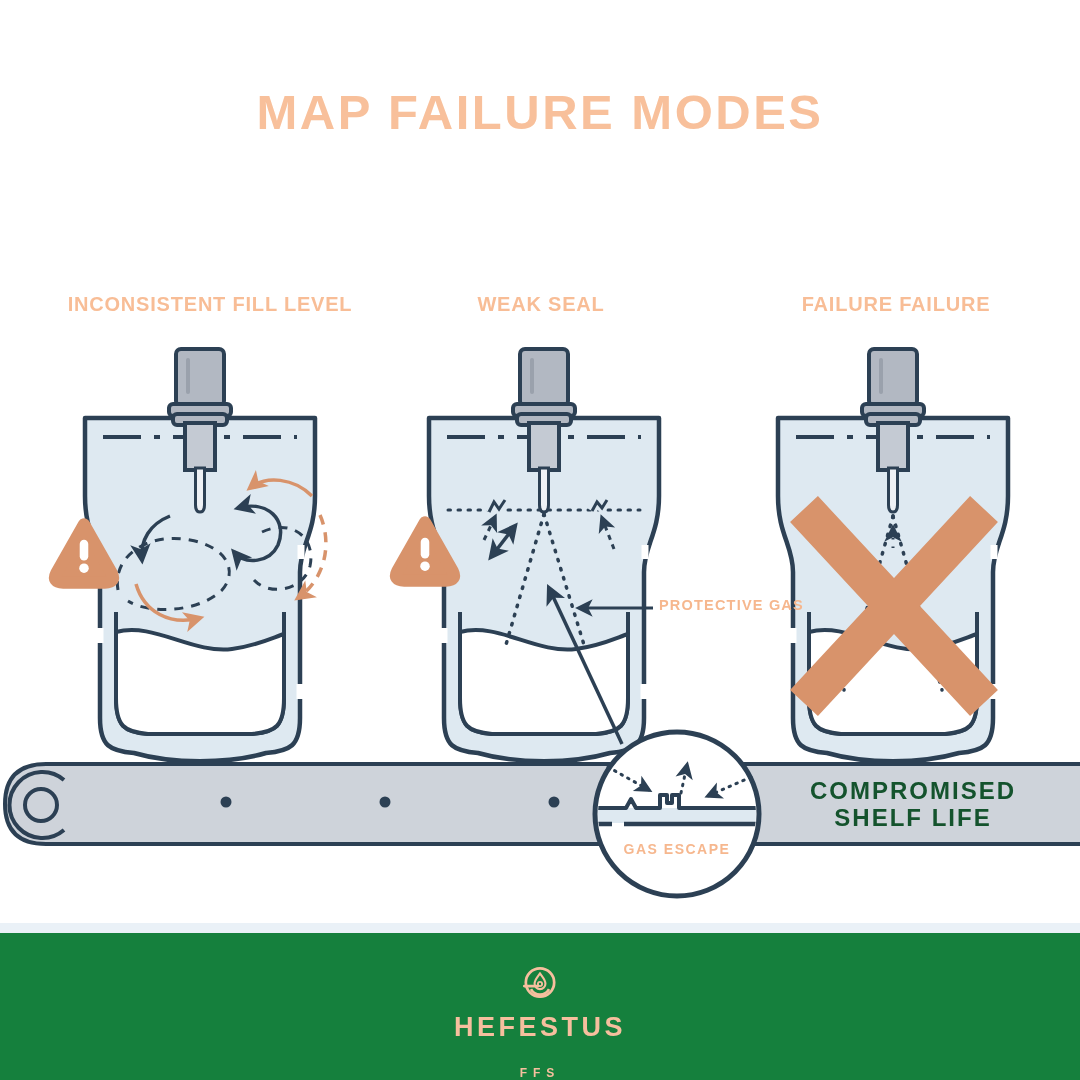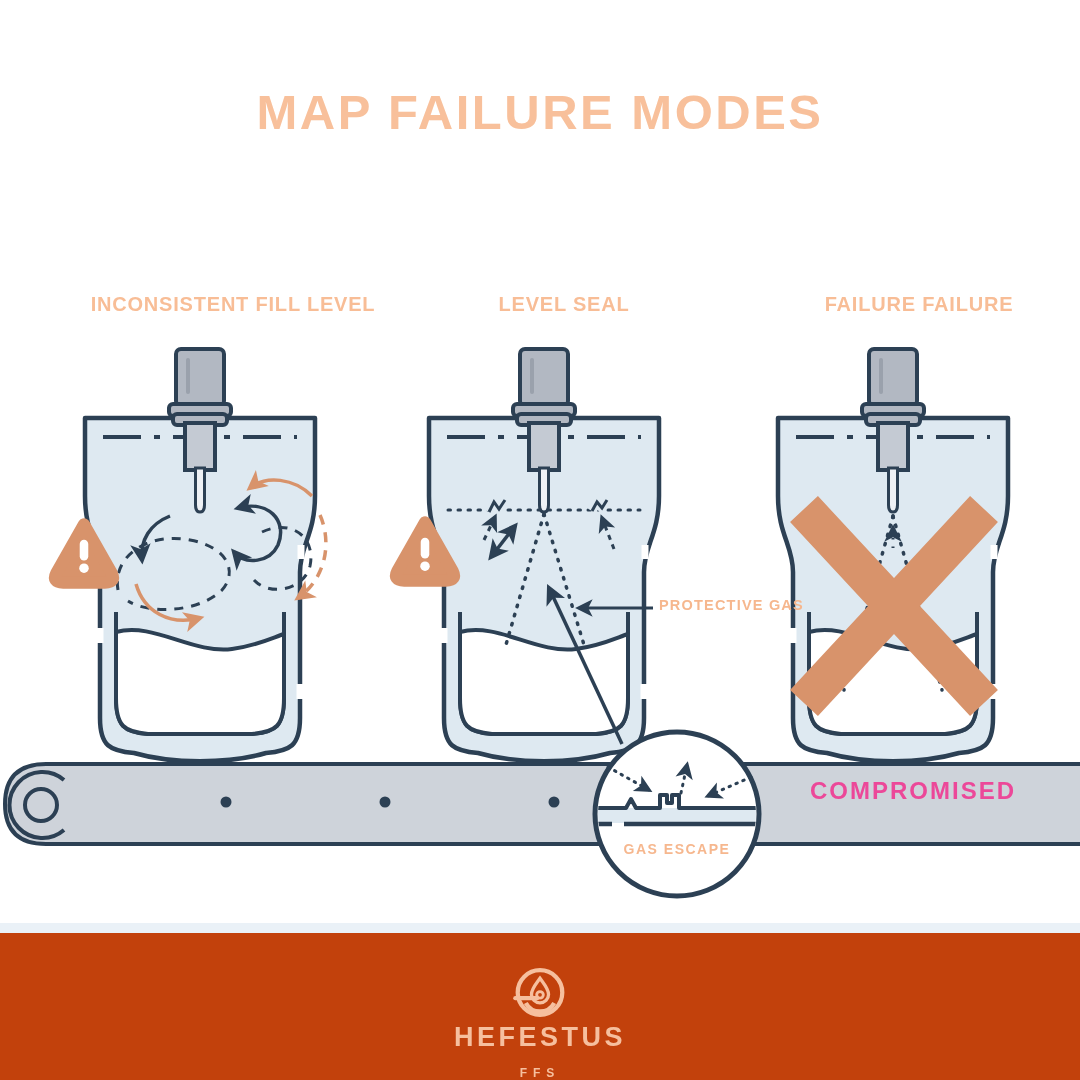--- a/index.html
+++ b/index.html
@@ -7,50 +7,50 @@
     position:relative;width:1080px;height:1080px;overflow:hidden;
     background:#ffffff;font-family:"Liberation Sans",sans-serif;
   }
   .art{position:absolute;left:0;top:0;width:1080px;height:1080px;}
   .title{
     position:absolute;top:84px;left:0;width:100%;margin:0;text-align:center;
     font-size:49px;font-weight:800;letter-spacing:2.5px;color:#F8C09B;white-space:nowrap;
   }
   .panel-label{
     position:absolute;top:293px;transform:translateX(-50%);
-    font-size:20px;font-weight:800;letter-spacing:.8px;color:#F8BD96;white-space:nowrap;margin-left:23px;
+    font-size:20px;font-weight:800;letter-spacing:.8px;color:#F8BD96;white-space:nowrap;
   }
   .pl-1{left:210px;} .pl-2{left:541px;} .pl-3{left:896px;}
   .callout{
     position:absolute;font-weight:800;color:#F6B78E;white-space:nowrap;
   }
   .protective{left:659px;top:597px;font-size:14.5px;letter-spacing:1.2px;text-align:center;}
   .gasescape{left:677px;top:841px;transform:translateX(-50%);font-size:14px;letter-spacing:1.5px;text-align:center;}
   .belt-caption{
     position:absolute;left:913px;top:777px;transform:translateX(-50%);
-    text-align:center;color:#ec4899;font-size:24px;font-weight:800;
+    text-align:center;color:#14532d;font-size:24px;font-weight:800;
     letter-spacing:2px;line-height:27px;white-space:nowrap;
   }
   .footer{
-    position:absolute;left:0;top:933px;width:100%;height:147px;background:#c2410c;
-    display:flex;flex-direction:column;align-items:center;
+    position:absolute;left:0;top:933px;width:100%;height:147px;background:#15803d;
+    display:flex;flex-direction:column;align-items:center;gap:10px;
   }
   .logo{margin-top:32px;}
   .brand{color:#F6BF9E;font-size:27px;font-weight:800;letter-spacing:3.5px;margin-top:2px;}
   .tagline{color:#F6BF9E;font-size:12px;font-weight:700;letter-spacing:6px;margin-top:13px;}
 </style>
 </head>
 <body>
 
 <div class="canvas">
 
   <h1 class="title">MAP FAILURE MODES</h1>
 
   <div class="panel-label pl-1">INCONSISTENT FILL LEVEL</div>
-  <div class="panel-label pl-2">LEVEL SEAL</div>
+  <div class="panel-label pl-2">WEAK SEAL</div>
   <div class="panel-label pl-3">FAILURE FAILURE</div>
 
   <svg class="art" viewBox="0 0 1080 1080" xmlns="http://www.w3.org/2000/svg">
     <defs>
       <marker id="aN" viewBox="0 0 10 10" refX="7.5" refY="5" markerWidth="6.5" markerHeight="6.5" orient="auto-start-reverse">
         <path d="M0.5,0.5 L9.5,5 L0.5,9.5 L2.8,5 Z" fill="#2C4054"></path>
       </marker>
       <marker id="aO" viewBox="0 0 10 10" refX="7.5" refY="5" markerWidth="6.5" markerHeight="6.5" orient="auto-start-reverse">
         <path d="M0.5,0.5 L9.5,5 L0.5,9.5 L2.8,5 Z" fill="#D8936B"></path>
       </marker>
@@ -152,20 +152,21 @@
     <use href="#warn" transform="translate(425,551) scale(0.95)"></use>
 
     <path d="M 804,509 L 984,703 M 984,509 L 804,703" fill="none" stroke="#D8936B" stroke-width="38"></path>
   </svg>
 
   <div class="callout protective">PROTECTIVE GAS</div>
   <div class="callout gasescape">GAS ESCAPE</div>
 
   <div class="belt-caption">
     <div>COMPROMISED</div>
+    <div>SHELF LIFE</div>
   </div>
 
   <div class="footer">
     <svg class="logo" width="58" height="58" viewBox="-29 -29 58 58" xmlns="http://www.w3.org/2000/svg">
       <g fill="none" stroke="#F6BF9E">
         <circle r="23.5" stroke-width="4.5"></circle>
         <line x1="-26" y1="6" x2="-3" y2="6" stroke-width="4.5" stroke-linecap="round"></line>
         <path d="M 0,-15 C 5,-8 9,-4 9,2 A 9,9 0 1 1 -9,2 C -9,-4 -5,-8 0,-15 Z" stroke-width="3.5"></path>
         <circle cy="2.5" r="3.5" stroke-width="3"></circle>
         <path d="M -15,11 A 17,17 0 0 0 15,11" stroke-width="4.5"></path>

